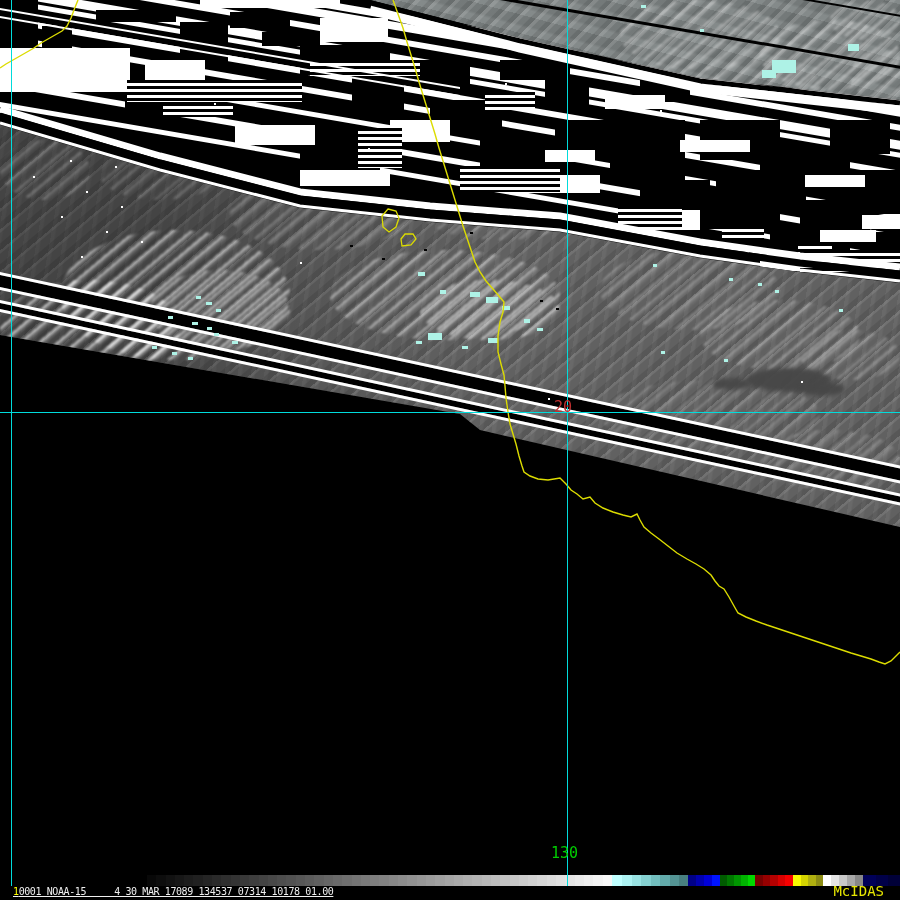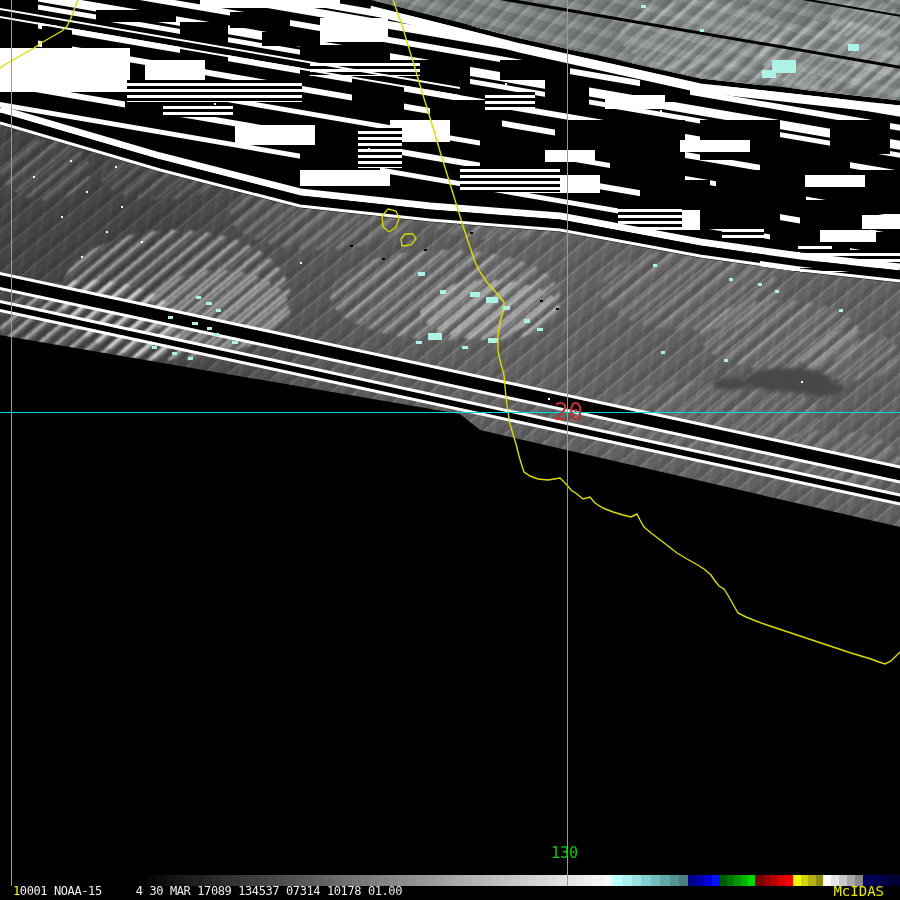--- a/index.html
+++ b/index.html
@@ -24,22 +24,22 @@
   .patch{position:absolute;border-radius:50%;background:#474747;filter:blur(2px);opacity:.95;}
   .speck{position:absolute;background:#aef2e6;}
   .dotw{position:absolute;width:2px;height:2px;background:#fff;}
   .dotb{position:absolute;width:3px;height:2px;background:#000;}
   .gline{position:absolute;z-index:6;}
   .glabel{position:absolute;z-index:8;font-family:"DejaVu Sans Mono","Liberation Mono",monospace;line-height:1;}
   svg.overlay{position:absolute;left:0;top:0;z-index:5;}
   .statusbar{position:absolute;left:0;bottom:0;width:900px;height:28px;background:#000;z-index:4;}
   .colorbar{position:absolute;top:3px;left:147px;height:11px;display:flex;}
   .colorbar div{height:11px;}
-  .statustext{position:absolute;left:13px;bottom:1px;height:15px;font-size:12px;line-height:15px;
-              letter-spacing:-0.4px;color:#f0f0f0;white-space:pre;}
+  .statustext{position:absolute;left:13px;bottom:1px;height:15px;font-size:10px;line-height:15px;
+              letter-spacing:-0.4px;color:#f0f0f0;white-space:pre;text-decoration:underline;}
   .prefix{color:#ffff00;}
   .brand{position:absolute;right:16px;bottom:1px;font-size:14px;line-height:15px;color:#e8e800;z-index:7;}
 </style>
 </head>
 <body>
 
 <div class="screen">
   <div class="scene" id="scene">
       <div class="band band-cloud-top" style="clip-path: polygon(0px -220px, 900px -60px, 900px 100px, 700px 78px, 520px 38px, 370px 0px, 0px -50px);">
         <div class="wisp" style="left: 620px; top: 0px; width: 160px; height: 70px; opacity: 0.5;"></div>
@@ -217,21 +217,21 @@
       <polyline points="370,10 520,48 700,88 900,110" fill="none" stroke="#ffffff" stroke-width="9"></polyline>
       <polyline points="393,0 398,14 403,28 407,42 411,55 415,68 419,82 423,95 427,108 431,121 435,134 439,148 443,161 447,174 451,187 455,200 459,213 463,226 467,238 471,250 475,262 480,272 486,281 493,289 499,296 504,302 503,312 500,322 498,336 498,352 501,364 504,375 505,386 506,398 508,412 510,424 513,434 516,444 519,456 522,466 524,472 530,476 538,479 548,480 560,478 566,484 571,490 577,494 583,499 590,497 595,503 603,508 613,512 623,515 631,517 637,514 640,520 644,527 651,533 659,539 668,546 677,553 687,559 696,564 704,569 711,575 715,581 719,586 724,589 729,597 734,606 738,613 746,617 756,621 767,625 779,629 791,633 803,637 815,641 827,645 839,649 851,653 861,656 871,659 879,662 885,664 891,661 897,655 900,652" fill="none" stroke="#dcdc00" stroke-width="1.4"></polyline>
       <polyline points="78,0 74,10 71,18 67,26 62,31 55,35 48,39 41,43 34,48 27,52 20,56 13,60 6,64 0,68" fill="none" stroke="#dcdc00" stroke-width="1.4"></polyline>
       <polygon points="388,209 396,211 399,218 396,227 389,232 383,227 382,216" fill="none" stroke="#dcdc00" stroke-width="1.3"></polygon>
       <polygon points="401,239 405,234 413,234 416,239 411,245 402,246" fill="none" stroke="#dcdc00" stroke-width="1.3"></polygon>
     </svg>
   <div id="graticule">
       <div class="gline" style="left: 11px; top: 0px; width: 1px; height: 886px; background: rgb(0, 220, 220);"></div>
       <div class="gline" style="left: 567px; top: 0px; width: 1px; height: 886px; background: rgb(0, 220, 220);"></div>
       <div class="gline" style="left: 0px; top: 412px; width: 900px; height: 1px; background: rgb(0, 220, 220);"></div>
-      <div class="glabel" style="left: 554px; top: 400px; color: rgb(192, 48, 48); font-size: 24px;">20</div>
+      <div class="glabel" style="left: 554px; top: 400px; color: rgb(192, 48, 48); font-size: 15px;">20</div>
       <div class="glabel" style="left: 551px; top: 846px; color: rgb(0, 204, 0); font-size: 15px;">130</div>
     </div>
   <div class="statusbar">
     <div class="colorbar" id="colorbar">
         <div class="" style="width: 9.3px; background: rgb(8, 8, 8); flex: 0 0 auto;"></div>
         <div class="" style="width: 9.3px; background: rgb(13, 13, 13); flex: 0 0 auto;"></div>
         <div class="" style="width: 9.3px; background: rgb(18, 18, 18); flex: 0 0 auto;"></div>
         <div class="" style="width: 9.3px; background: rgb(23, 23, 23); flex: 0 0 auto;"></div>
         <div class="" style="width: 9.3px; background: rgb(28, 28, 28); flex: 0 0 auto;"></div>
         <div class="" style="width: 9.3px; background: rgb(32, 32, 32); flex: 0 0 auto;"></div>

